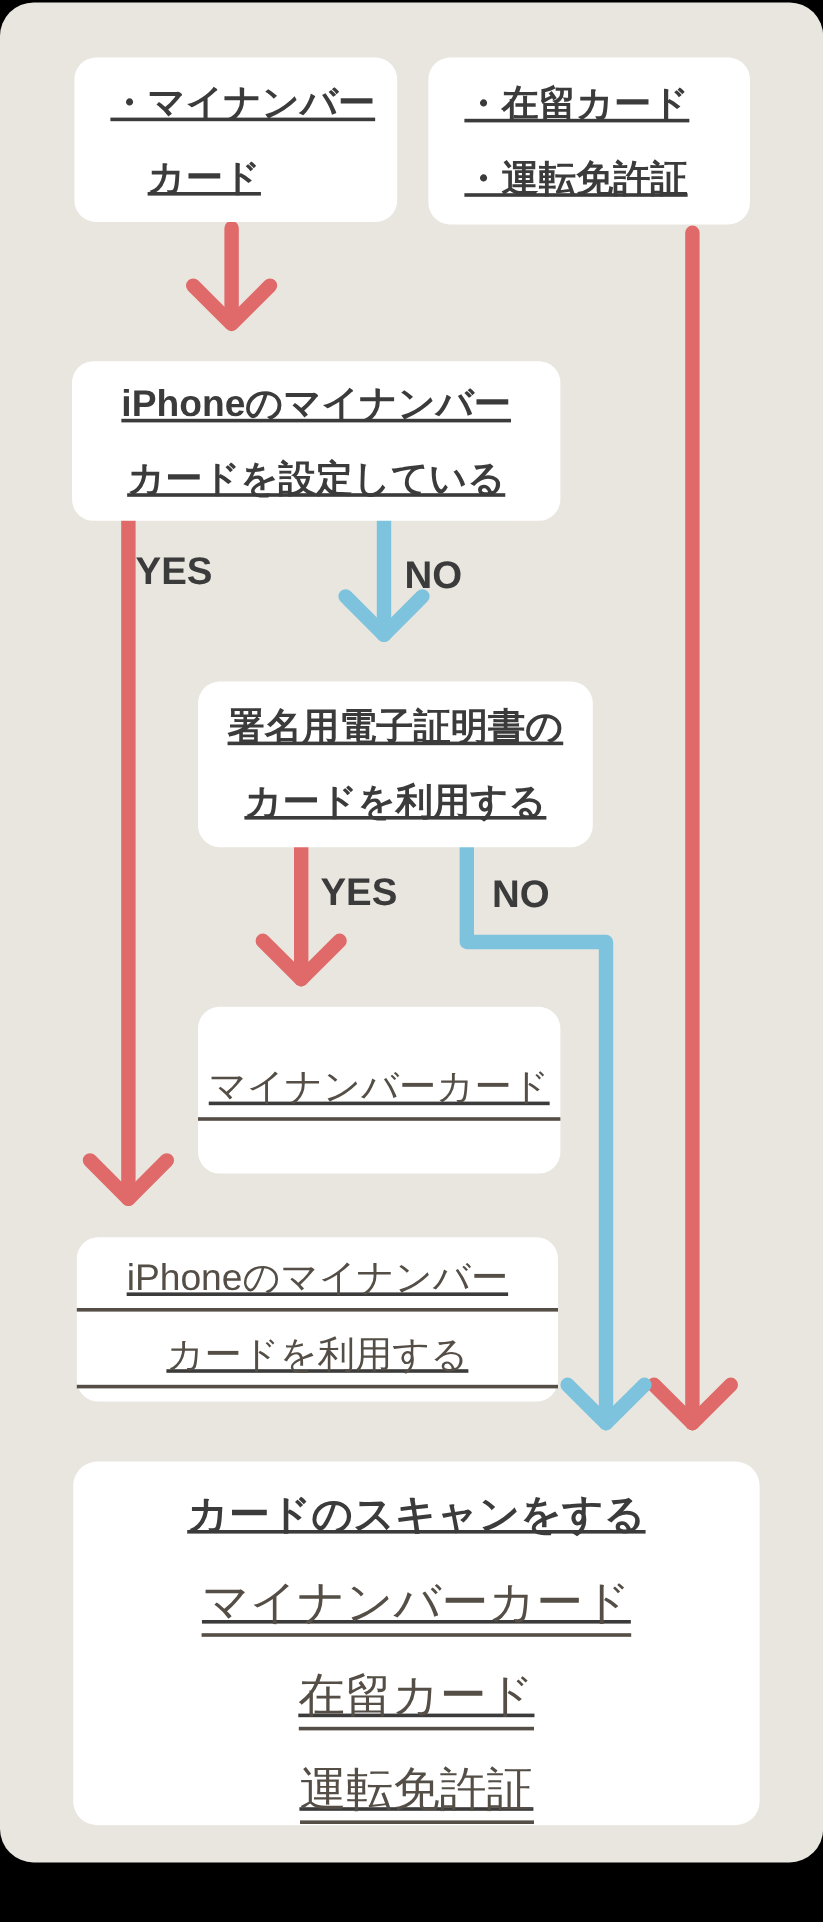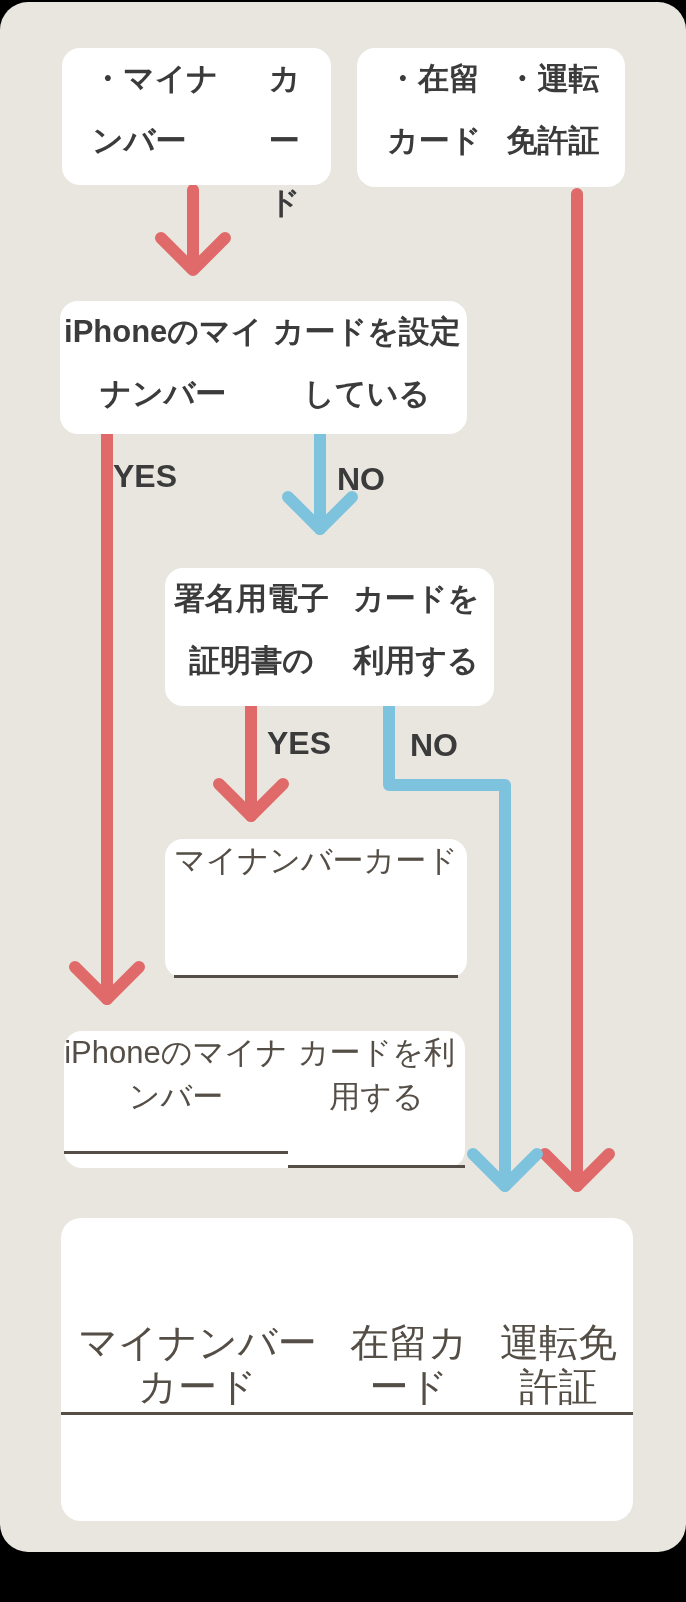--- a/index.html
+++ b/index.html
@@ -9,22 +9,22 @@
   *{margin:0;padding:0;box-sizing:border-box;}
   html,body{width:686px;height:1602px;background:var(--bg);
     font-family:"Liberation Sans","DejaVu Sans",sans-serif;}
   .card{position:absolute;left:0;top:2px;width:686px;height:1550px;
     background:var(--card);border-radius:28px;overflow:hidden;}
   .arrows{position:absolute;left:0;top:0;width:686px;height:1602px;pointer-events:none;}
   .arrows path{fill:none;stroke-width:12;stroke-linecap:round;stroke-linejoin:round;}
   .arrows .red{stroke:var(--red);}
   .arrows .blue{stroke:var(--blue);}
   .fbox{position:absolute;background:var(--box);border-radius:18px;
-    display:flex;flex-direction:row;justify-content:center;
-    color:var(--ink);font-weight:700;font-size:31px;line-height:62px;}
+    display:flex;flex-direction:column;justify-content:center;
+    color:var(--ink);font-weight:700;font-size:31px;line-height:62px;text-decoration:underline;}
   .fbox.centered{text-align:center;margin-top:16px;}
   .list-box{padding-left:30px;align-items:flex-start;}
   .indent2{padding-left:31px;}
   .branch-label{position:absolute;font-weight:700;font-size:32px;color:var(--ink);}
   .link-text{font-weight:400;color:var(--link);
     border-bottom:3px solid var(--link);padding-bottom:3px;line-height:44px;}
   .box-scan{border-radius:20px;justify-content:flex-start;align-items:center;
     padding-top:24px;}
   .scan-title{font-size:34px;line-height:40px;margin-bottom:32px;}
   .scan-link{display:block;margin-bottom:28px;font-size:39px;}
@@ -96,16 +96,17 @@
 <div class="fbox centered" style="left:165px;top:823px;width:302px;height:139px;">
   <span class="link-text">マイナンバーカード</span>
 </div>
 
 <div class="fbox centered" style="left:64px;top:1015px;width:401px;height:137px;">
   <span class="link-text" style="margin-bottom:14px;">iPhoneのマイナンバー</span>
   <span class="link-text">カードを利用する</span>
 </div>
 
 <div class="fbox centered box-scan" style="left:61px;top:1202px;width:572px;height:303px;">
+  <div class="scan-title">カードのスキャンをする</div>
   <span class="link-text scan-link">マイナンバーカード</span>
   <span class="link-text scan-link">在留カード</span>
   <span class="link-text scan-link">運転免許証</span>
 </div>
 
 </body></html>

